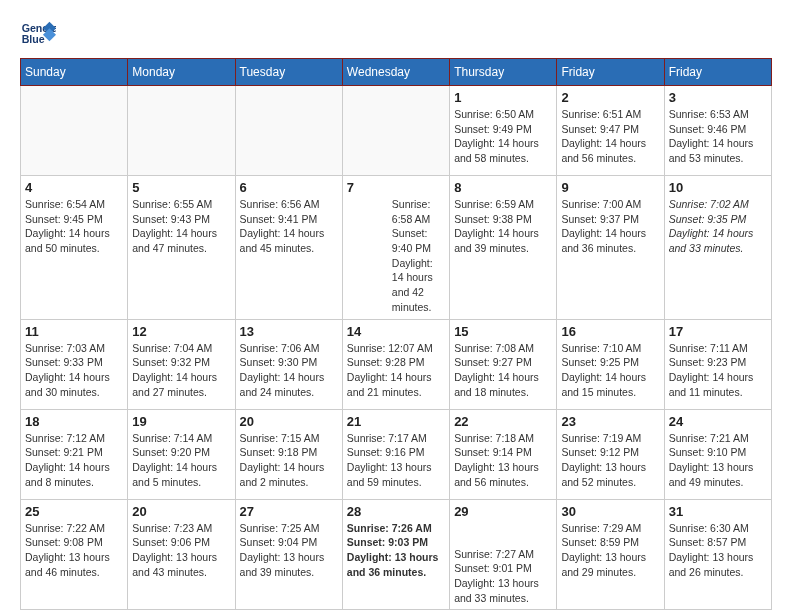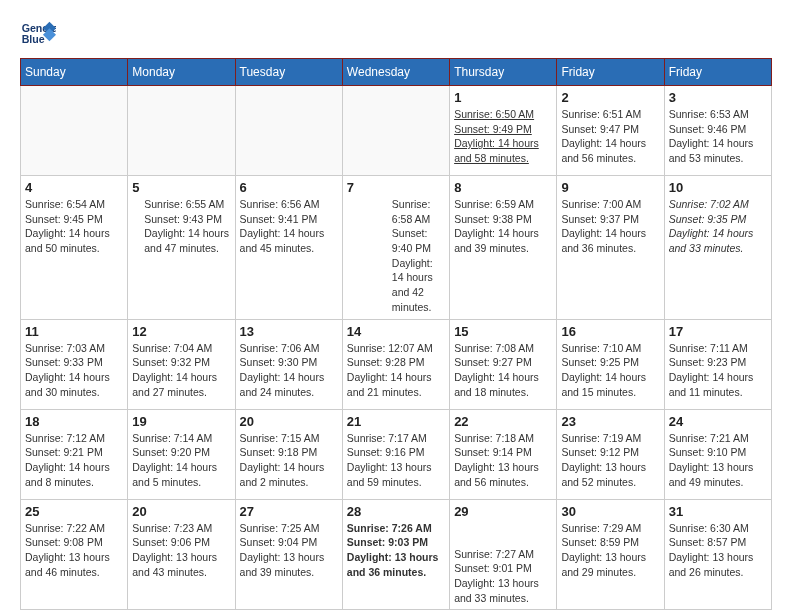--- a/index.html
+++ b/index.html
@@ -105,21 +105,21 @@
       </tr>
   </thead>
   <tbody id="calendar-body">
       <tr>
         <td class="empty"></td>
         <td class="empty"></td>
         <td class="empty"></td>
         <td class="empty"></td>
         <td>
           <div class="day-number">1</div>
-          <div class="day-info" style="white-space: pre-line; text-decoration: underline;">Sunrise: 6:50 AM
+          <div class="day-info" style="white-space: pre-line;">Sunrise: 6:50 AM
 Sunset: 9:49 PM
 Daylight: 14 hours and 58 minutes.</div>
         </td>
         <td>
           <div class="day-number">2</div>
           <div class="day-info" style="white-space: pre-line;">Sunrise: 6:51 AM
 Sunset: 9:47 PM
 Daylight: 14 hours and 56 minutes.</div>
         </td>
         <td>
@@ -131,21 +131,21 @@
       </tr>
       <tr>
         <td>
           <div class="day-number">4</div>
           <div class="day-info" style="white-space: pre-line;">Sunrise: 6:54 AM
 Sunset: 9:45 PM
 Daylight: 14 hours and 50 minutes.</div>
         </td>
         <td>
           <div class="day-number">5</div>
-          <div class="day-info" style="white-space: pre-line; margin-left: 12px;">Sunrise: 6:55 AM
+          <div class="day-info" style="white-space: pre-line;">Sunrise: 6:55 AM
 Sunset: 9:43 PM
 Daylight: 14 hours and 47 minutes.</div>
         </td>
         <td>
           <div class="day-number">6</div>
           <div class="day-info" style="white-space: pre-line;">Sunrise: 6:56 AM
 Sunset: 9:41 PM
 Daylight: 14 hours and 45 minutes.</div>
         </td>
         <td>

